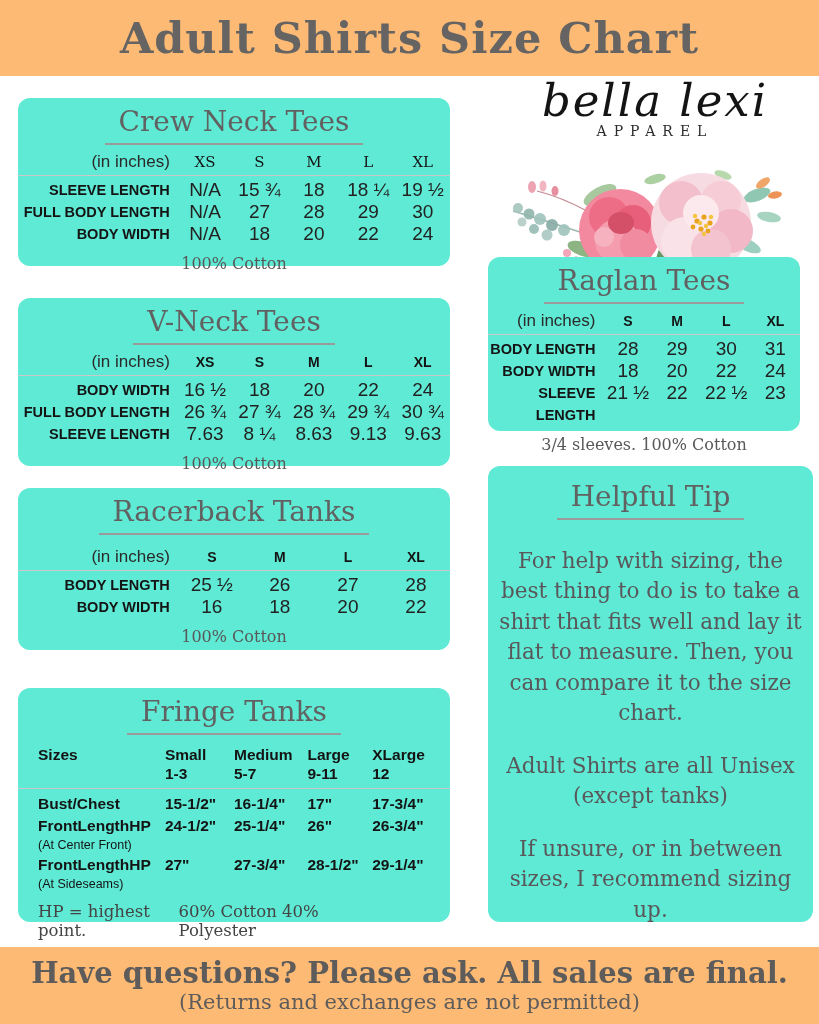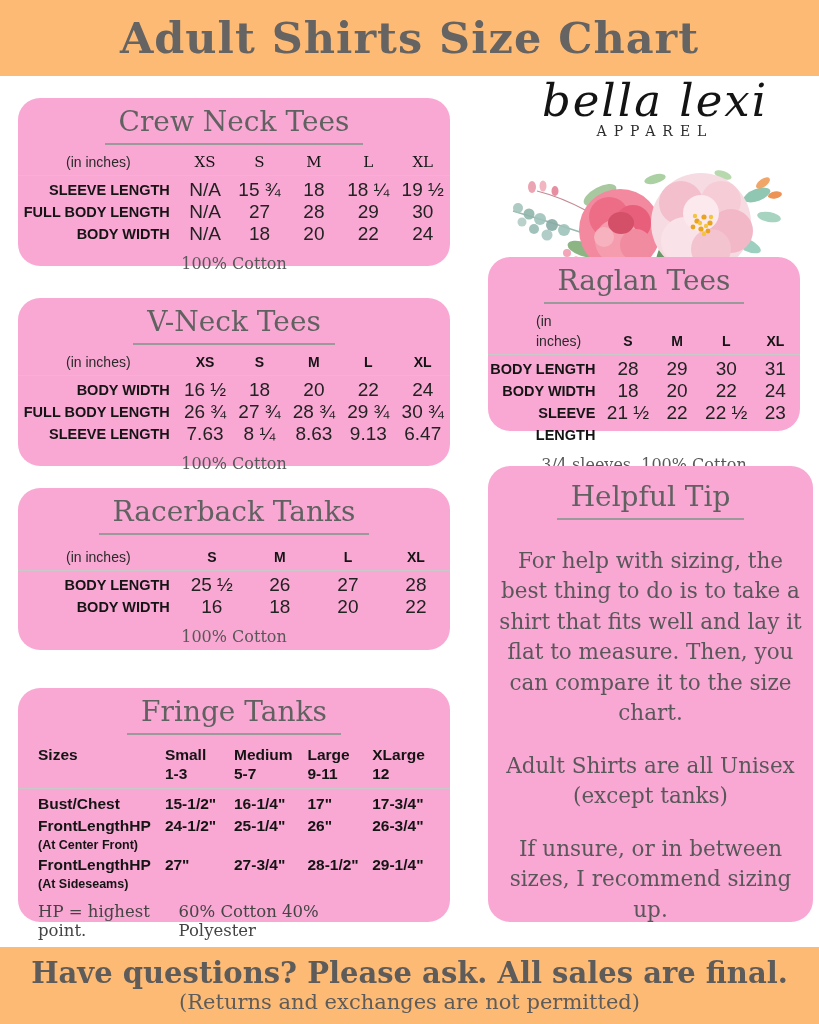--- a/index.html
+++ b/index.html
@@ -9,44 +9,44 @@
   
   .banner{position:absolute;left:0;right:0;background:#fdba74;display:flex;flex-direction:column;
           align-items:center;justify-content:center;}
   .banner.top{top:0;height:76px;}
   .banner.bottom{top:947px;height:77px;line-height:1.15;text-align:right;}
   .main-title{font-family:"DejaVu Serif", serif;font-weight:700;font-size:43px;color:#666463;letter-spacing:1px;}
   .footer-line1{font-family:"DejaVu Serif", serif;font-weight:700;font-size:29px;color:#5e5c5b;}
   .footer-line2{font-family:"DejaVu Serif", serif;font-size:21px;color:#5e5c5b;}
 
   
-  .panel{position:absolute;background:#f9a8d4;border-radius:22px;box-sizing:border-box;}
+  .panel{position:absolute;background:#5eead4;border-radius:12px;box-sizing:border-box;}
   .panel-title-wrap{text-align:center;margin-top:9px;}
   .panel-title{display:inline-block;font-family:"DejaVu Serif", serif;font-size:28px;color:#616161;
                border-bottom:2px solid #9a9a9a;padding:0 14px 5px;line-height:1.1;}
 
   
   .size-grid{display:grid;width:100%;margin-top:7px;}
   .cols5{grid-template-columns:37% 12.6% 12.6% 12.6% 12.6% 12.6%;}
   .cols4{grid-template-columns:37% 15.75% 15.75% 15.75% 15.75%;}
-  .unit{font-size:14px;color:#2a2a2a;text-align:left;padding-right:8px;align-self:end;line-height:20px;padding-left:48px;}
+  .unit{font-size:17px;color:#2a2a2a;text-align:right;padding-right:8px;align-self:end;line-height:20px;}
   .hcell{text-align:center;font-weight:700;font-size:14px;color:#141414;line-height:20px;align-self:end;}
   .hcell.serif{font-family:"DejaVu Serif", serif;font-weight:400;font-size:15px;}
   .rule{grid-column:1/-1;height:1px;background:#c9c9c9;margin:3px 0 3px;}
   .rlabel{text-align:right;font-weight:700;font-size:14.5px;color:#141414;padding-right:8px;line-height:22px;}
   .val{text-align:center;font-size:19px;color:#222222;line-height:22px;}
   .note{text-align:center;font-family:"DejaVu Serif", serif;font-size:16px;color:#585858;margin-top:9px;}
 
   
   .fringe-grid{display:grid;width:100%;margin-top:10px;
                grid-template-columns:34% 16% 17% 15% 18%;}
   .f-h{font-weight:700;font-size:15.5px;color:#141414;text-align:left;line-height:19px;}
   .f-h .rng{display:block;}
   .f-label{font-weight:700;font-size:15.5px;color:#141414;text-align:left;padding-left:20px;line-height:22px;}
-  .f-sub{grid-column:1/-1;font-weight:700;font-size:12.5px;color:#141414;text-align:left;padding-left:20px;line-height:17px;}
+  .f-sub{grid-column:1/-1;font-weight:400;font-size:12.5px;color:#141414;text-align:left;padding-left:20px;line-height:17px;}
   .f-val{font-weight:700;font-size:15.5px;color:#141414;text-align:left;line-height:22px;}
   .f-note{display:flex;align-items:baseline;font-family:"DejaVu Serif", serif;font-size:16.5px;color:#444444;
           padding:0 20px;margin-top:9px;}
   .f-note .right{margin-left:auto;margin-right:62px;}
 
   
   .tip-body{font-family:"DejaVu Serif", serif;font-size:21.5px;color:#59575a;text-align:center;
             line-height:1.42;padding:0 6px;}
   .tip-body p{margin:22px 0 0;}
   .tip-body p:first-child{margin-top:26px;}
@@ -185,21 +185,21 @@
       <div class="val">26 ¾</div>
       <div class="val">27 ¾</div>
       <div class="val">28 ¾</div>
       <div class="val">29 ¾</div>
       <div class="val">30 ¾</div>
       <div class="rlabel">SLEEVE LENGTH</div>
       <div class="val">7.63</div>
       <div class="val">8 ¼</div>
       <div class="val">8.63</div>
       <div class="val">9.13</div>
-      <div class="val">6.47</div>
+      <div class="val">9.63</div>
     </div>
     <div class="note">100% Cotton</div>
   </div>
 
   <div class="panel" style="left:488px;top:257px;width:312px;height:174px;">
     <div class="panel-title-wrap"><span class="panel-title">Raglan Tees</span></div>
     <div class="size-grid cols4">
       <div class="unit">(in inches)</div>
       <div class="hcell">S</div>
       <div class="hcell">M</div>

